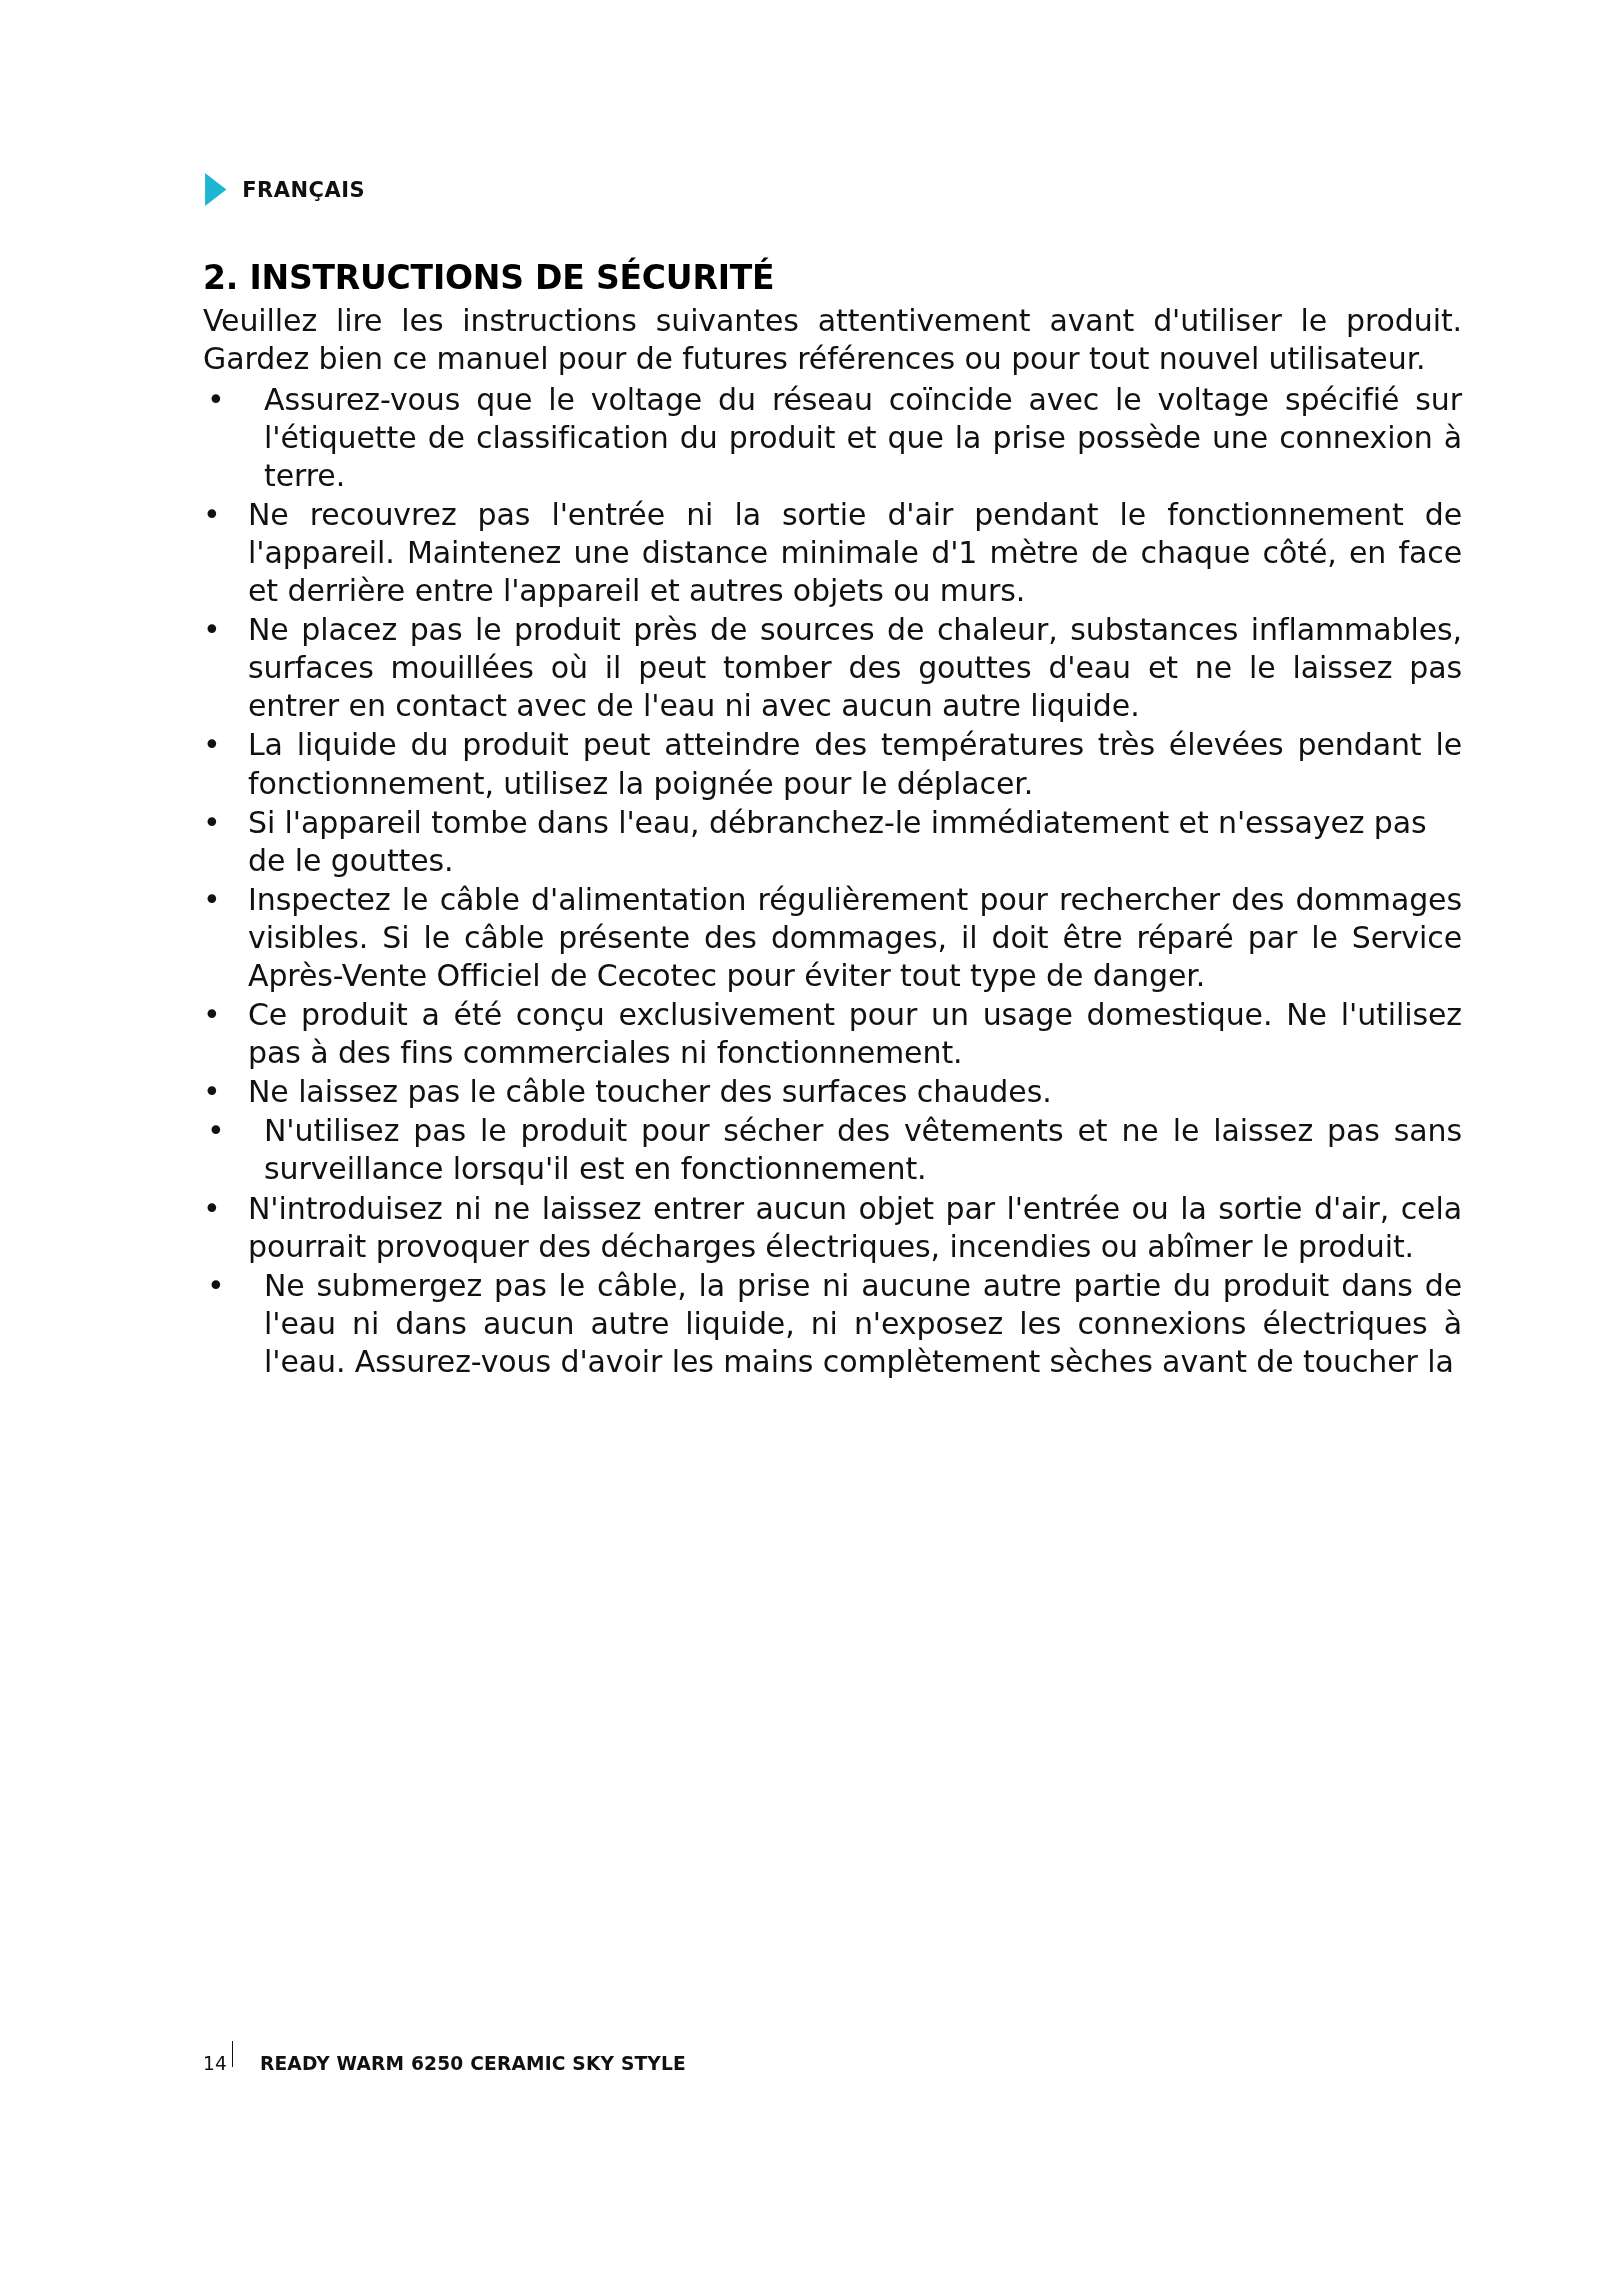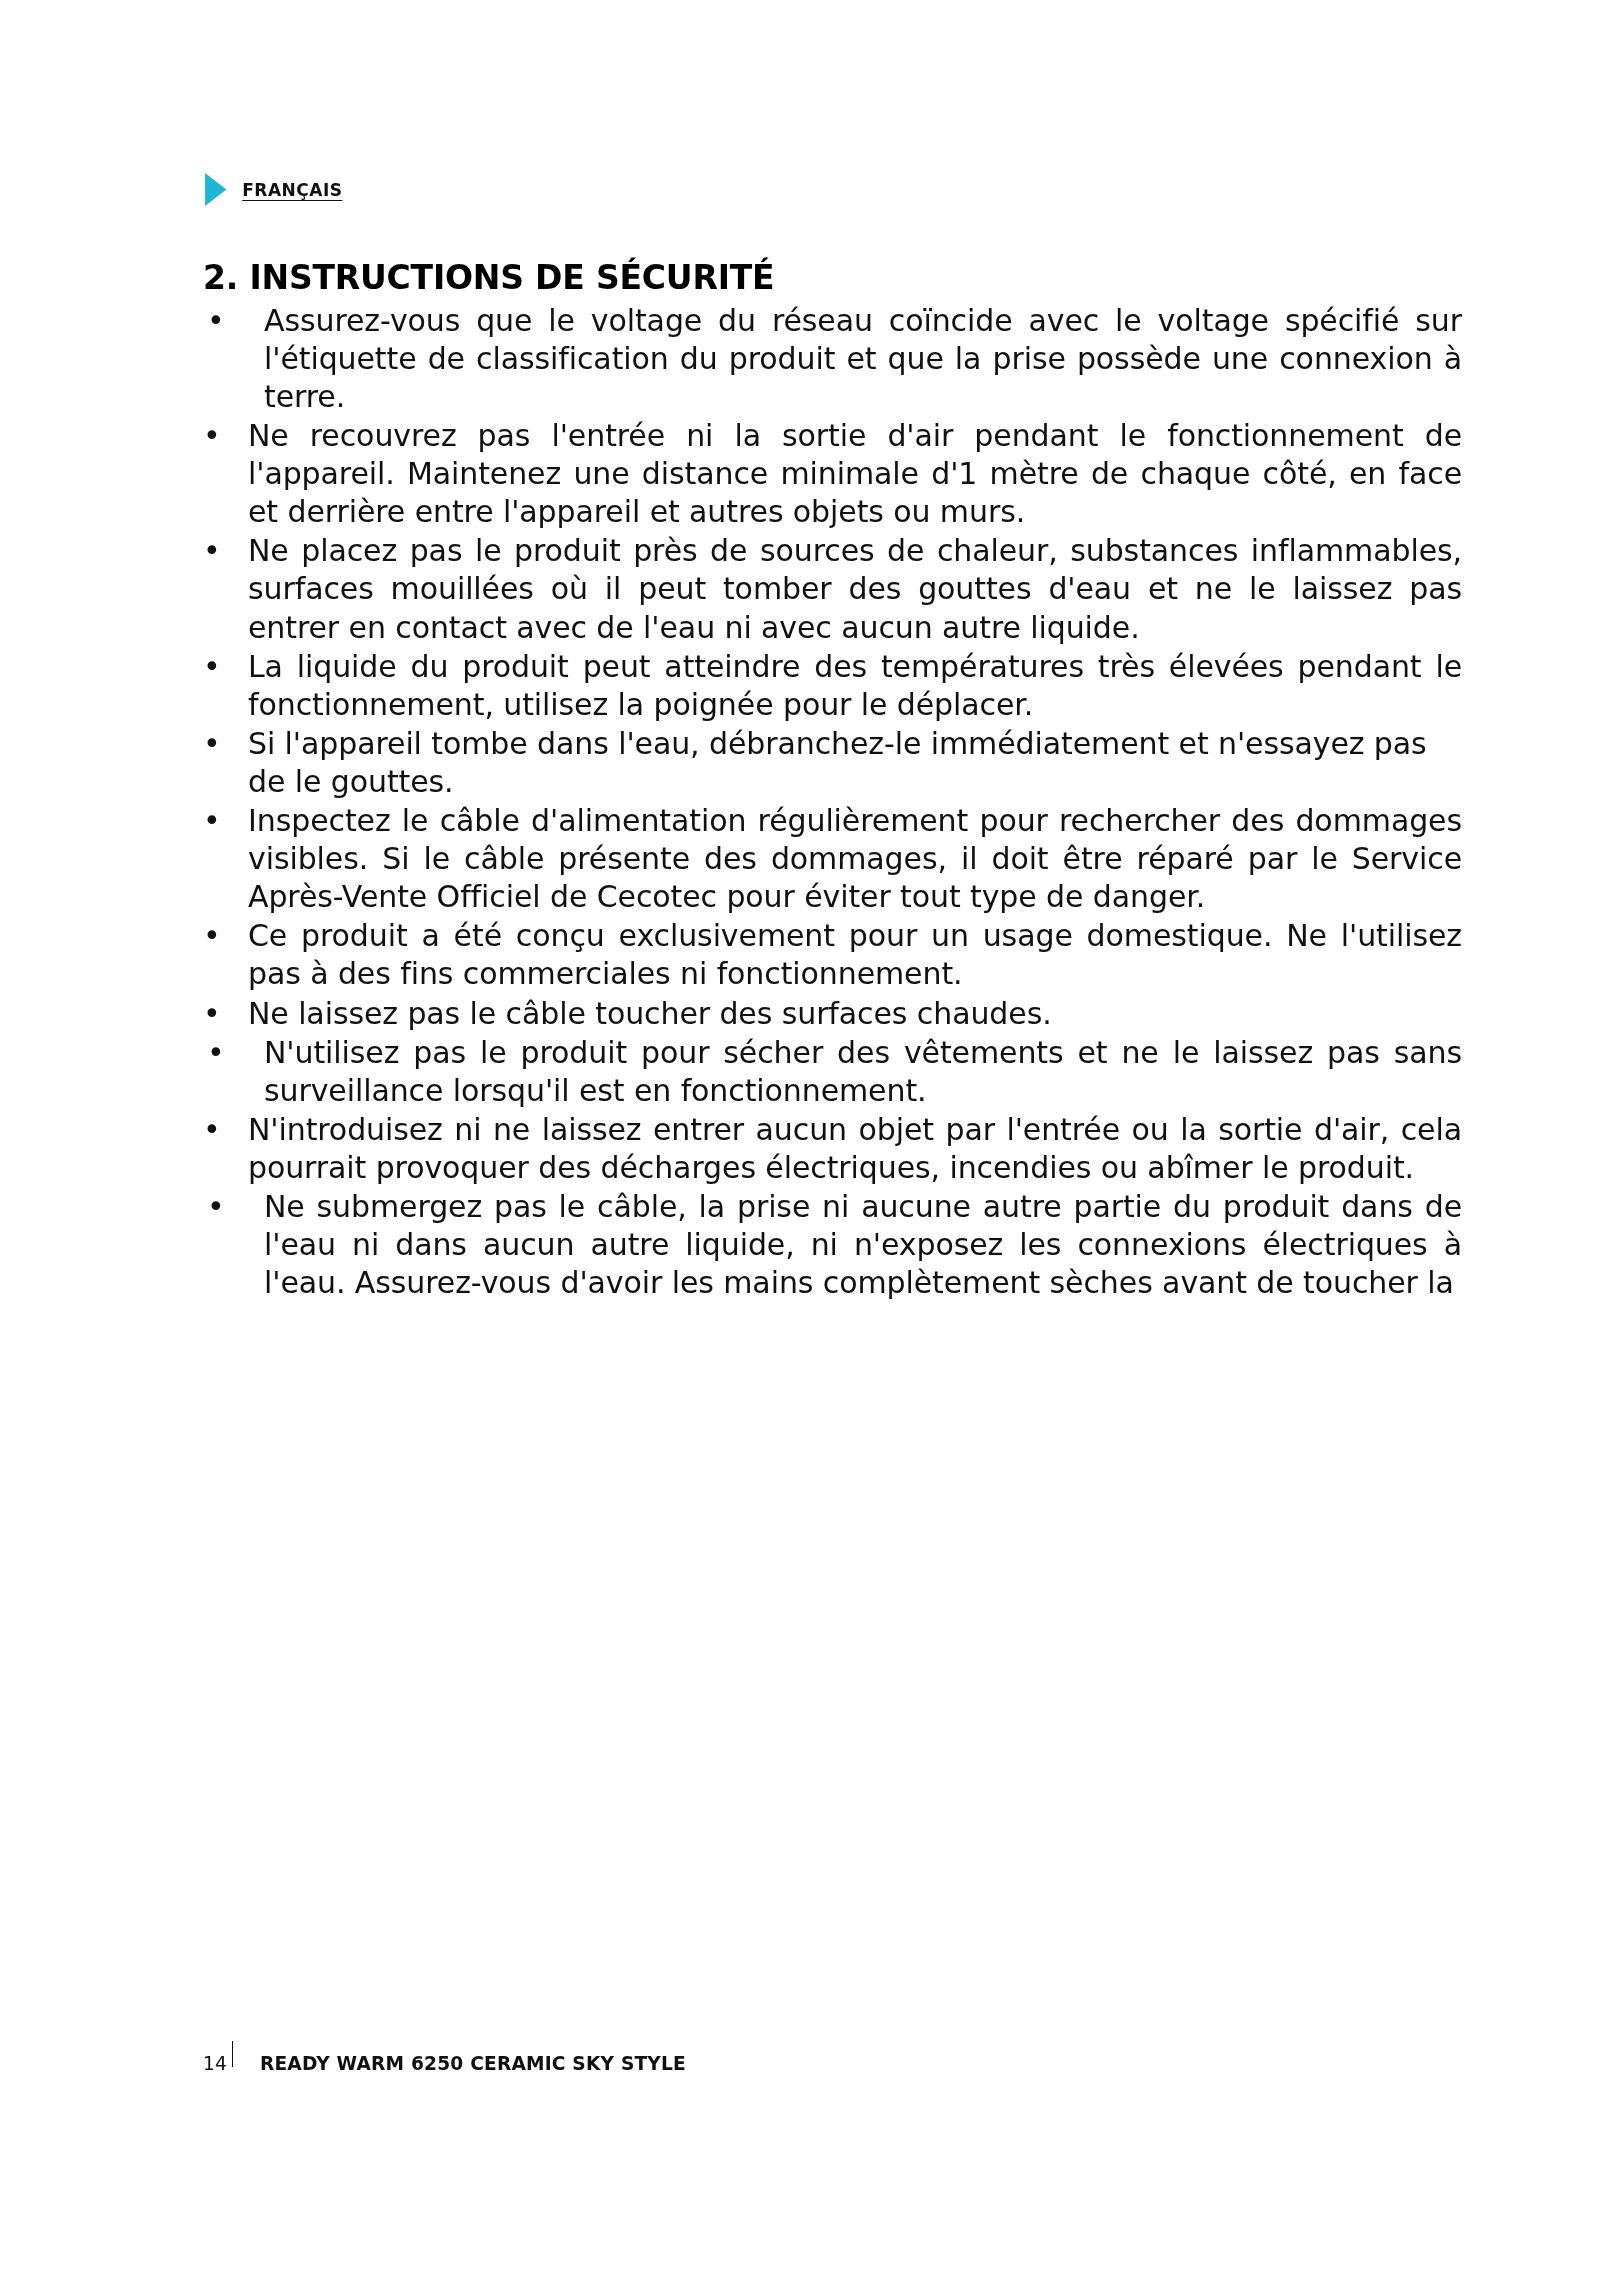--- a/index.html
+++ b/index.html
@@ -35,25 +35,24 @@
     height: 45px;
     margin-bottom: 47px;
   }
   .header .arrow-icon {
     width: 25.5px;
     height: 37px;
     display: block;
   }
   .header .lang {
     font-family: "DejaVu Sans", sans-serif;
-    font-size: 17px;
+    font-size: 21px;
     font-weight: 700;
     letter-spacing: 0.5px;
     color: #111111;
-    text-decoration: underline;
     text-underline-offset: 3.9px;
   }
 
   
   .section-title {
     font-family: "DejaVu Sans", sans-serif;
     font-size: 33px;
     font-weight: 700;
     color: #000000;
     margin: 0 0 3.9px 0;
@@ -152,20 +151,21 @@
 
     <div class="header">
       <svg class="arrow-icon" viewBox="0 0 26 38" xmlns="http://www.w3.org/2000/svg">
         <polygon points="2,2 2,36 24,19" fill="#1fb6d4"></polygon>
       </svg>
       <span class="lang">FRANÇAIS</span>
     </div>
 
     <h1 class="section-title">2. INSTRUCTIONS DE SÉCURITÉ</h1>
 
+    <p class="intro">Veuillez lire les instructions suivantes attentivement avant d'utiliser le produit. Gardez bien ce manuel pour de futures références ou pour tout nouvel utilisateur.</p>
 
     <ul class="bullets">
       <li class="just indent-wide">
         <span class="bullet-mark">•</span>
         <span class="li-text">Assurez-vous que le voltage du réseau coïncide avec le voltage spécifié sur l'étiquette de classification du produit et que la prise possède une connexion à terre.</span>
       </li>
       <li class="just">
         <span class="bullet-mark">•</span>
         <span class="li-text">Ne recouvrez pas l'entrée ni la sortie d'air pendant le fonctionnement de l'appareil.  Maintenez une distance minimale d'1 mètre de chaque côté, en face et derrière entre l'appareil et autres objets ou murs.</span>
       </li>

